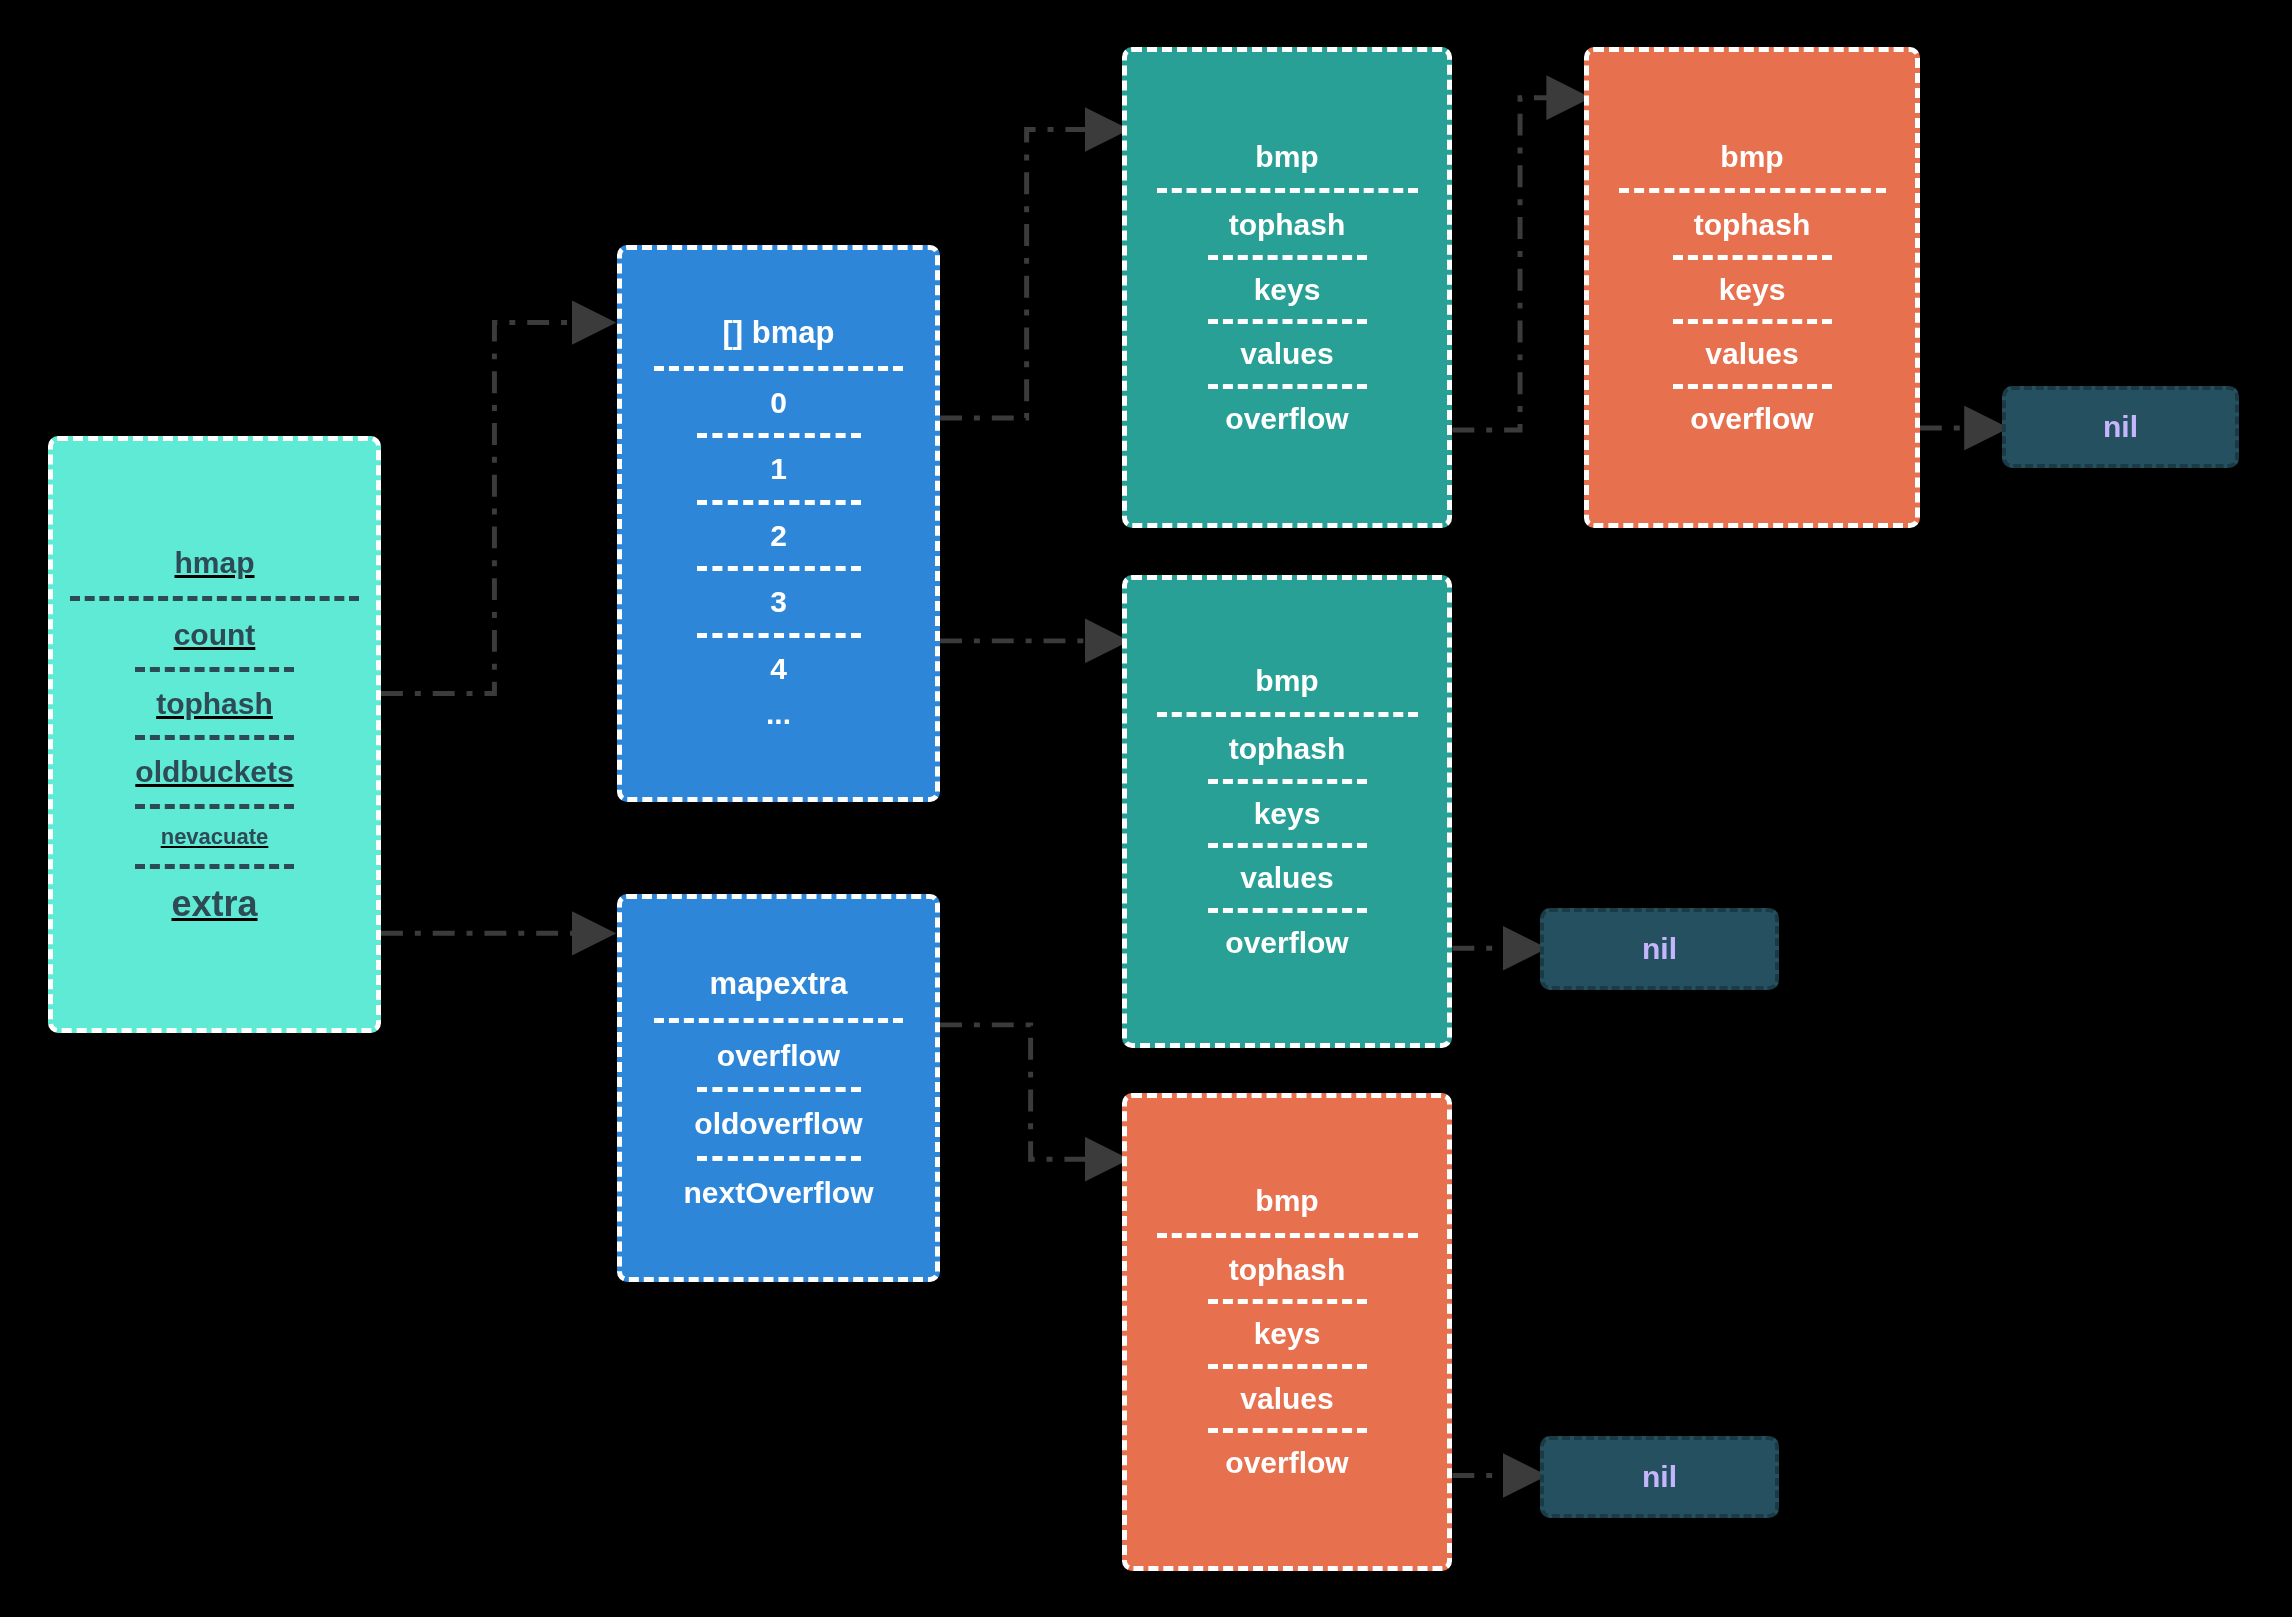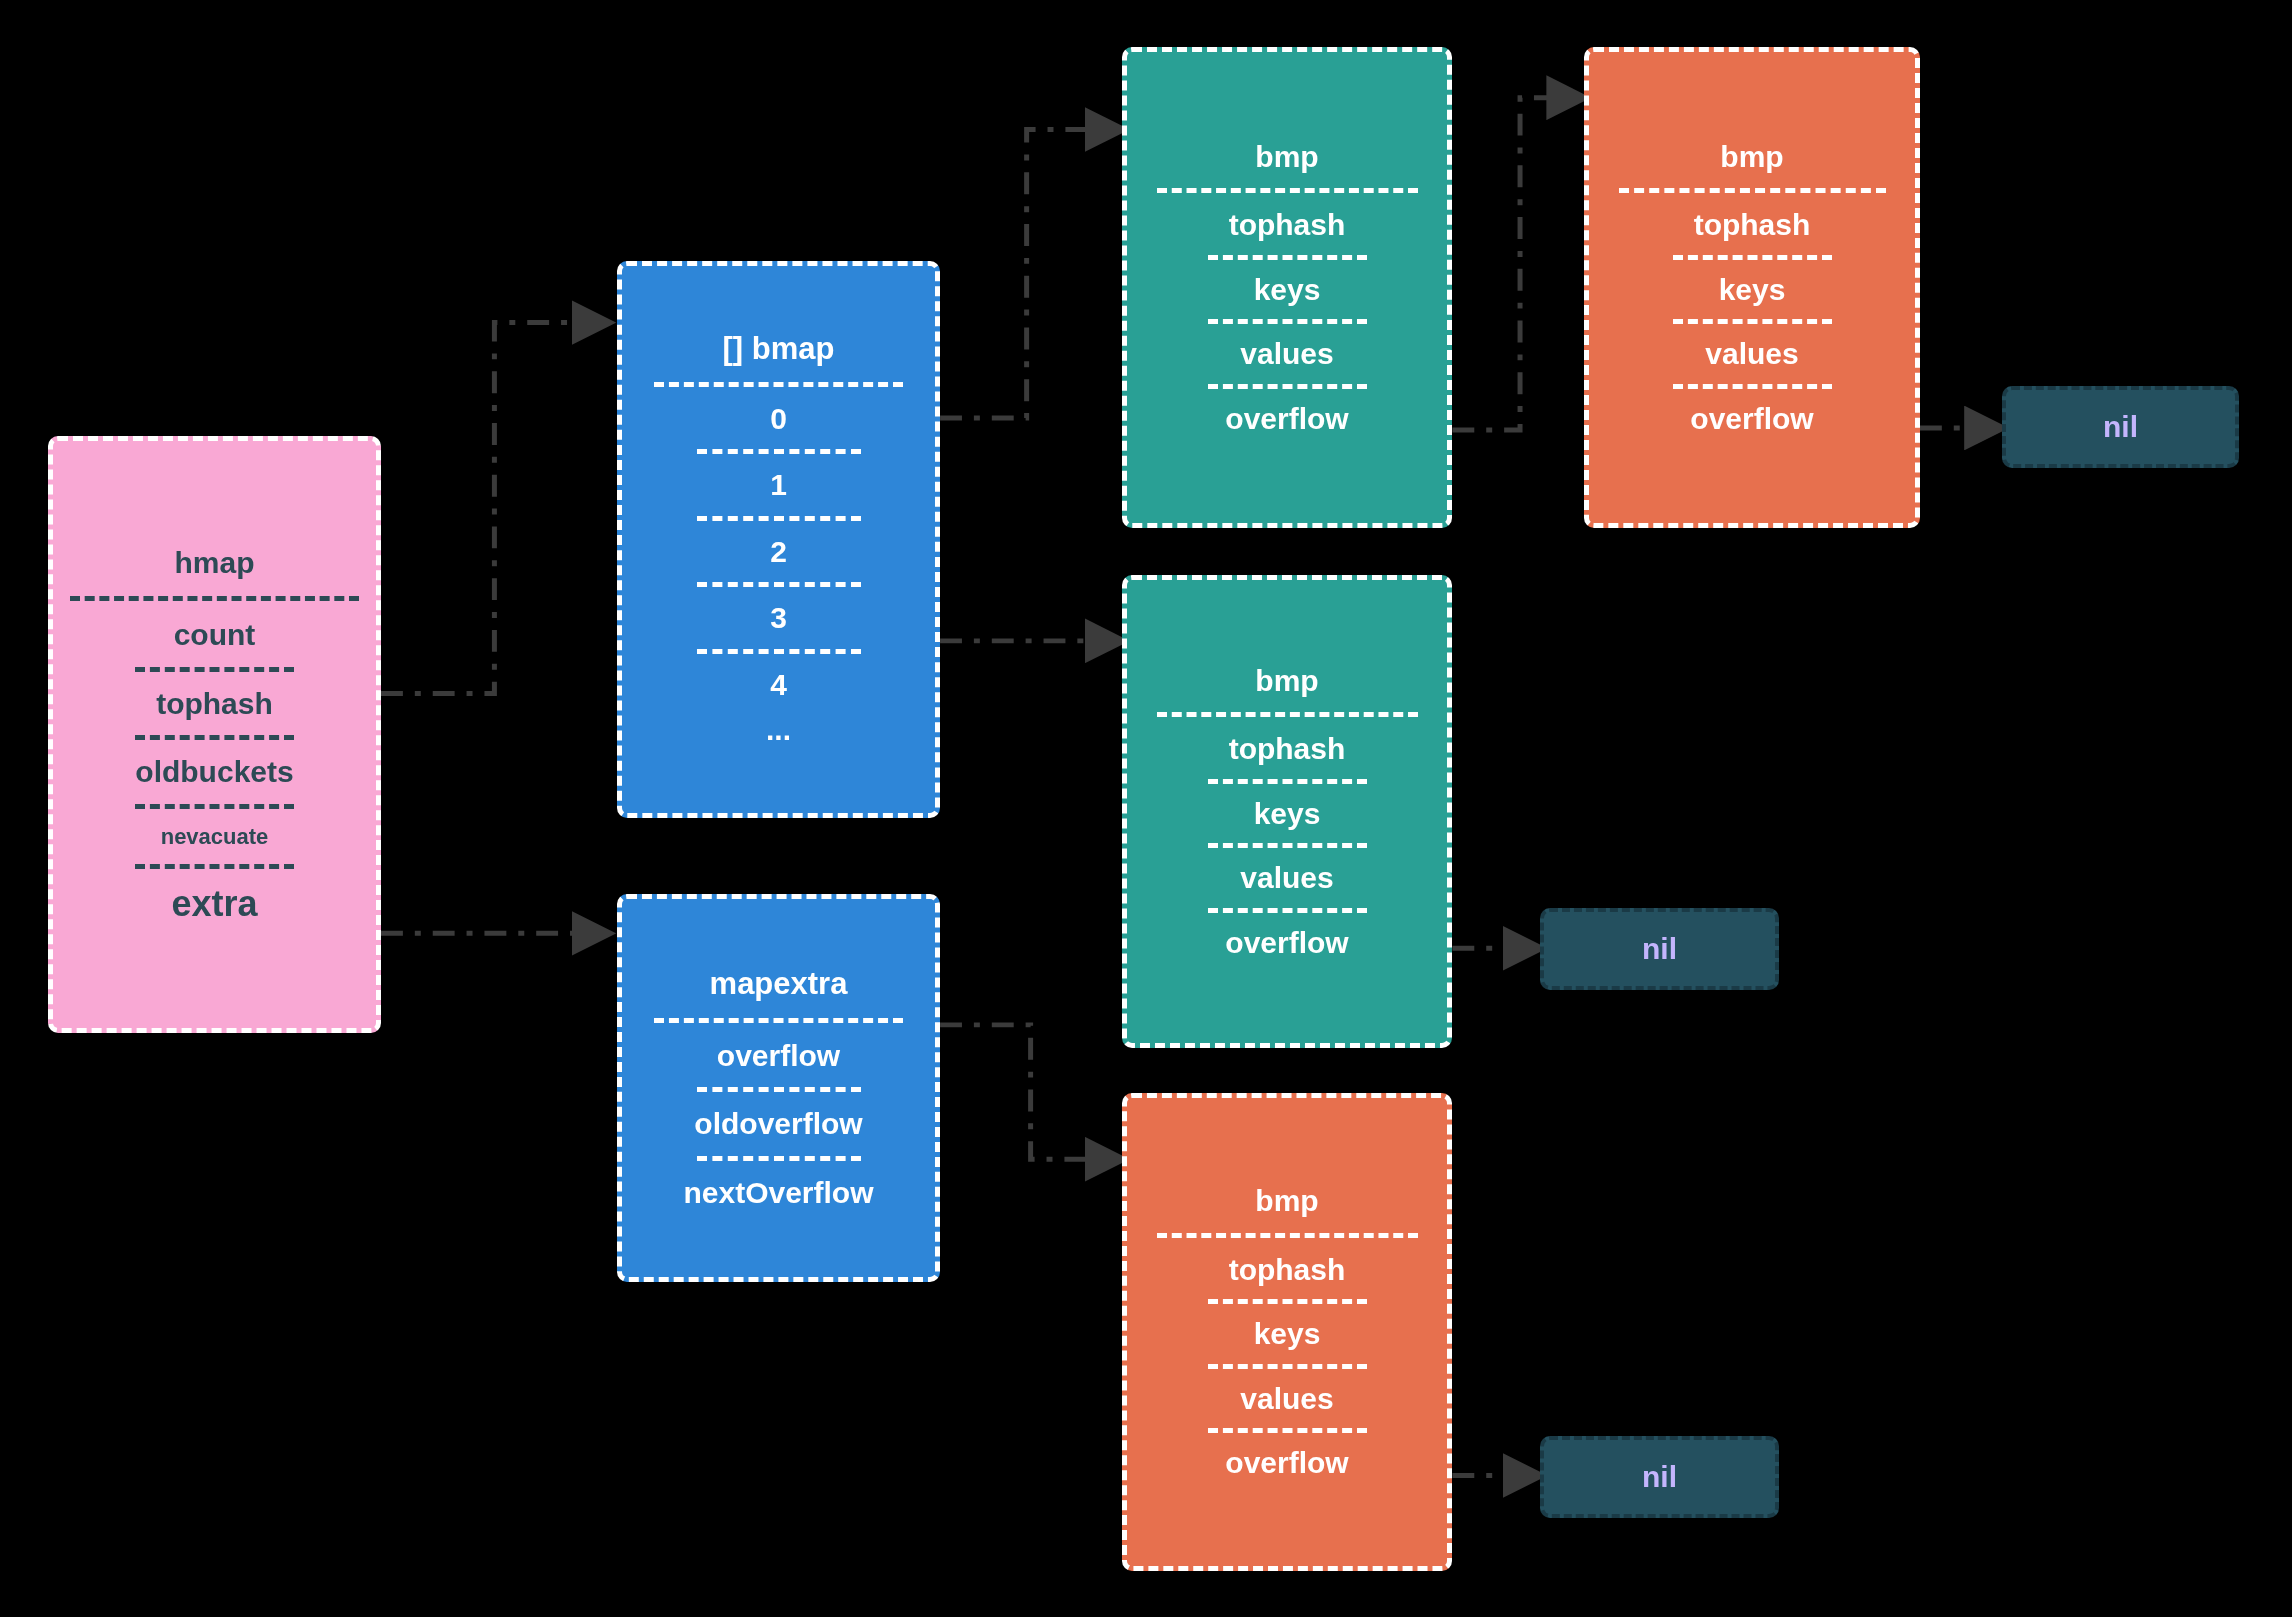--- a/index.html
+++ b/index.html
@@ -37,22 +37,23 @@
   }
   
   .sep {
     height: 0;
     border-top: 5px dashed;
     margin: 0 auto;
   }
 
   
   .n-yellow {
-    background: #f9a8d4;
-    border: 5px dashed #ffffff;
+    background: #5eead4;
+    border: 5px dashed #ffffff;
+    text-decoration: underline;
   }
   .n-yellow .row { color: #2d4a55; }
   .n-yellow .sep { border-top-color: #2d4a55; }
 
   .n-blue {
     background: #2e86d8;
     border: 5px dashed #ffffff;
   }
   .n-blue .row { color: #ffffff; }
   .n-blue .sep { border-top-color: #ffffff; }
@@ -126,21 +127,21 @@
     <div class="sep" style="width:159px; margin:16px auto;"></div>
     <div class="row" style="font-size:30px;">tophash</div>
     <div class="sep" style="width:159px; margin:16px auto;"></div>
     <div class="row" style="font-size:30px;">oldbuckets</div>
     <div class="sep" style="width:159px; margin:16px auto;"></div>
     <div class="row" style="font-size:22px;">nevacuate</div>
     <div class="sep" style="width:159px; margin:16px auto;"></div>
     <div class="row" style="font-size:36px;">extra</div>
   </div>
 
-  <div class="node n-blue" style="left:617px; top:261px; width:323px; height:557px; padding:26px 0;">
+  <div class="node n-blue" style="left:617px; top:245px; width:323px; height:557px; padding:26px 0;">
     <div class="row" style="font-size:31px; margin-bottom:16px;">[] bmap</div>
     <div class="sep" style="width:249px; margin-bottom:16px;"></div>
     <div class="row" style="font-size:30px;">0</div>
     <div class="sep" style="width:164px; margin:15px auto;"></div>
     <div class="row" style="font-size:30px;">1</div>
     <div class="sep" style="width:164px; margin:15px auto;"></div>
     <div class="row" style="font-size:30px;">2</div>
     <div class="sep" style="width:164px; margin:15px auto;"></div>
     <div class="row" style="font-size:30px;">3</div>
     <div class="sep" style="width:164px; margin:15px auto;"></div>

